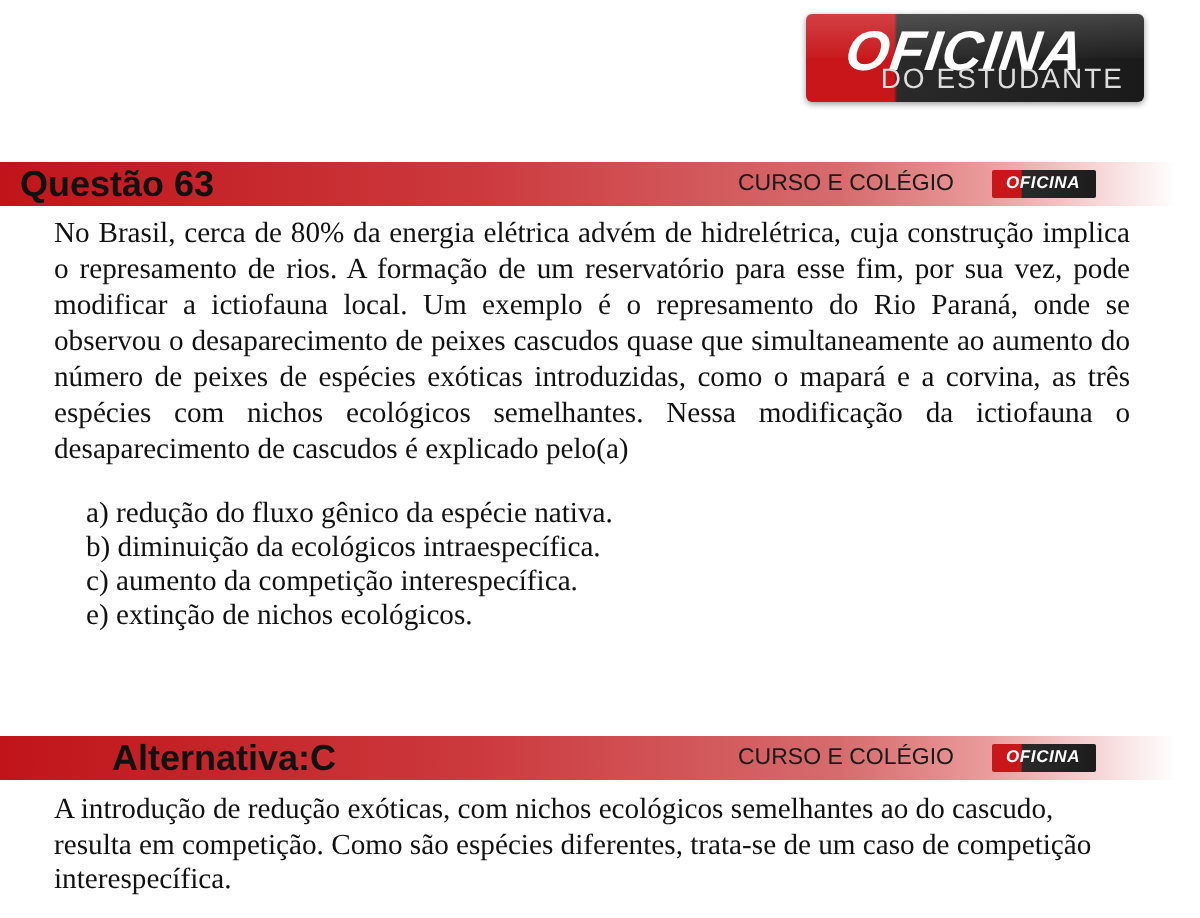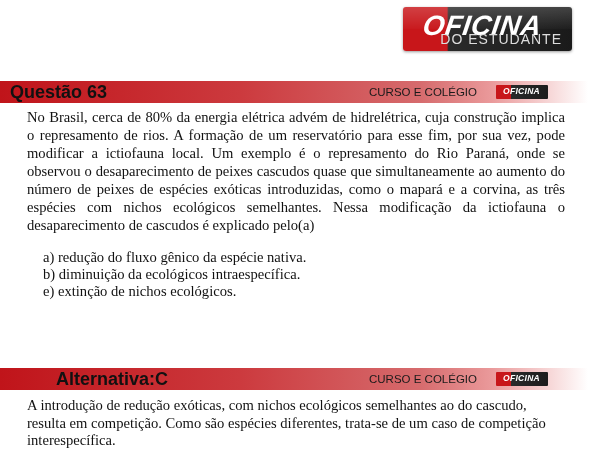--- a/index.html
+++ b/index.html
@@ -84,20 +84,21 @@
   <div class="mini-logo">
     <span>OFICINA</span>
   </div>
 </div>
 
 <p class="question-text">No Brasil, cerca de 80% da energia elétrica advém de hidrelétrica, cuja construção implica o represamento de rios. A formação de um reservatório para esse fim, por sua vez, pode modificar a ictiofauna local. Um exemplo é o represamento do Rio Paraná, onde se observou o desaparecimento de peixes cascudos quase que simultaneamente ao aumento do número de peixes de espécies exóticas introduzidas, como o mapará e a corvina, as três espécies com nichos ecológicos semelhantes. Nessa modificação da ictiofauna o desaparecimento de cascudos é explicado pelo(a)</p>
 
 <ul class="options">
   <li>a) redução do fluxo gênico da espécie nativa.</li>
   <li>b) diminuição da ecológicos intraespecífica.</li>
+  <li>c) aumento da competição interespecífica.</li>
   <li>e) extinção de nichos ecológicos.</li>
 </ul>
 
 <div class="bar a">
   <div class="bar-title">Alternativa:C</div>
   <div class="bar-course">CURSO E COLÉGIO</div>
   <div class="mini-logo">
     <span>OFICINA</span>
   </div>
 </div>

